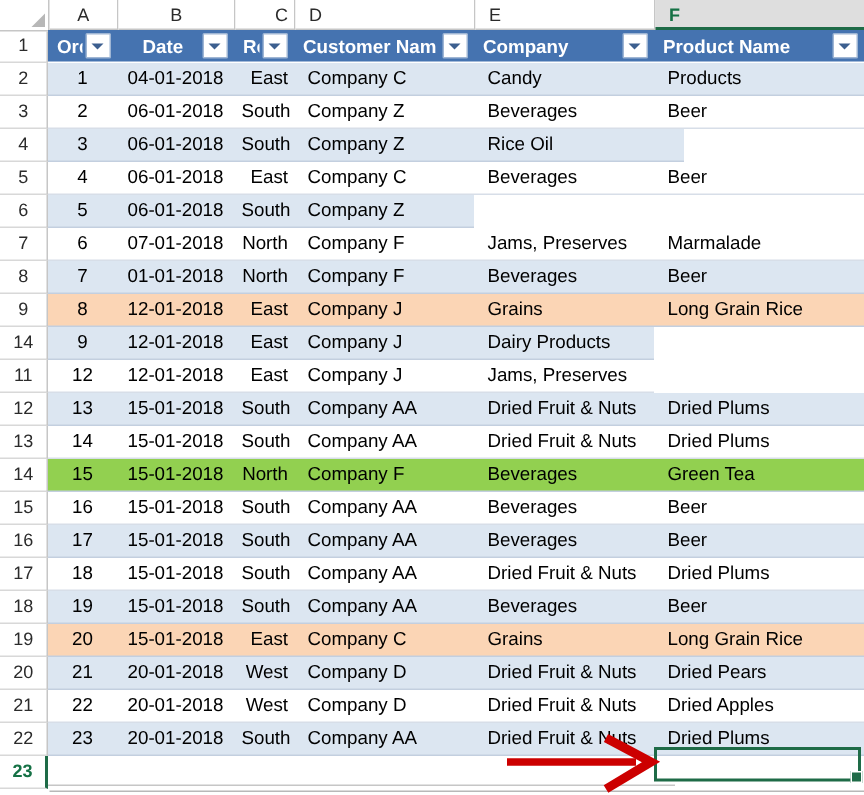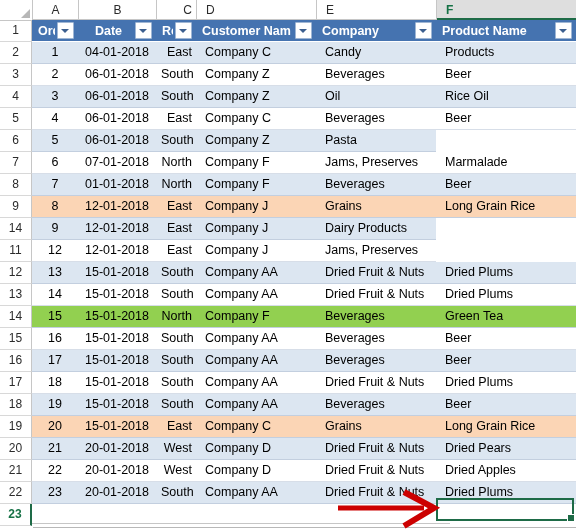--- a/index.html
+++ b/index.html
@@ -277,39 +277,37 @@
         <div class="cell c-d">Company Z</div>
         <div class="cell c-e">Beverages</div>
         <div class="cell c-f">Beer</div>
       </div>
       <div class="grid-row band-blue">
         <div class="rowhead">4</div>
         <div class="cell c-a">3</div>
         <div class="cell c-b">06-01-2018</div>
         <div class="cell c-c">South</div>
         <div class="cell c-d">Company Z</div>
-        <div class="cell c-e">Oil</div>
         <div class="cell c-f">Rice Oil</div>
       </div>
       <div class="grid-row band-white">
         <div class="rowhead">5</div>
         <div class="cell c-a">4</div>
         <div class="cell c-b">06-01-2018</div>
         <div class="cell c-c">East</div>
         <div class="cell c-d">Company C</div>
         <div class="cell c-e">Beverages</div>
         <div class="cell c-f">Beer</div>
       </div>
       <div class="grid-row band-blue">
         <div class="rowhead">6</div>
         <div class="cell c-a">5</div>
         <div class="cell c-b">06-01-2018</div>
         <div class="cell c-c">South</div>
         <div class="cell c-d">Company Z</div>
-        <div class="cell c-e">Pasta</div>
       </div>
       <div class="grid-row band-white">
         <div class="rowhead">7</div>
         <div class="cell c-a">6</div>
         <div class="cell c-b">07-01-2018</div>
         <div class="cell c-c">North</div>
         <div class="cell c-d">Company F</div>
         <div class="cell c-e">Jams, Preserves</div>
         <div class="cell c-f">Marmalade</div>
       </div>

